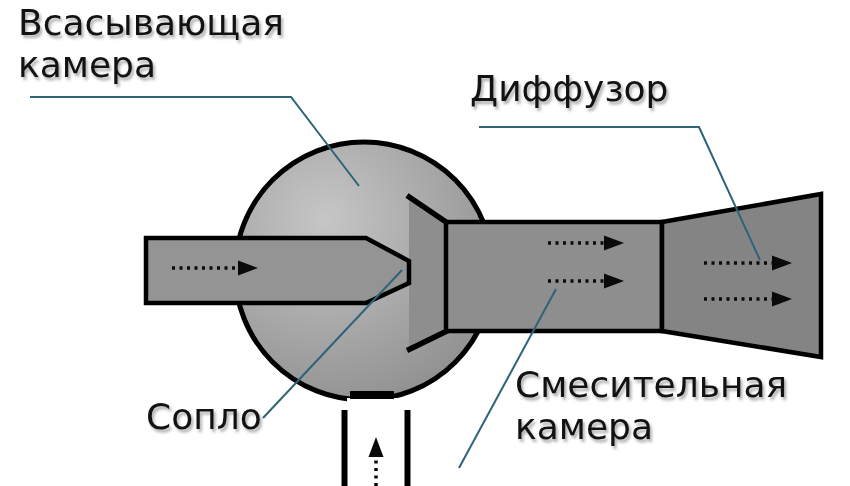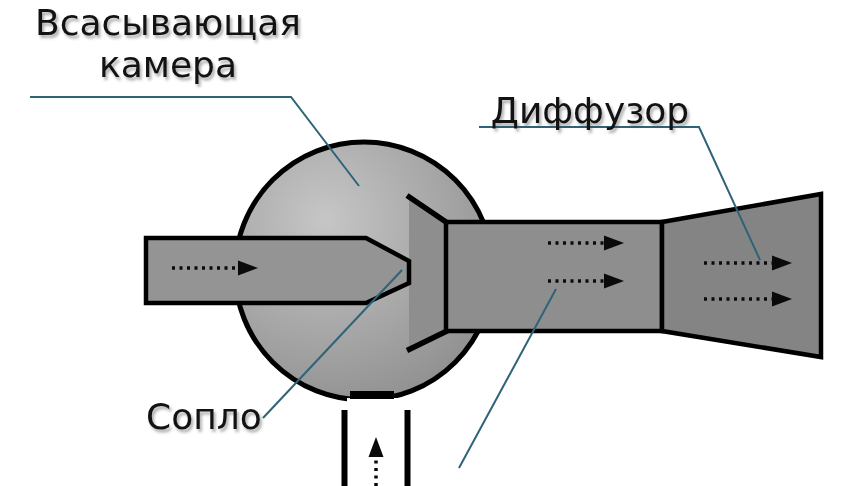--- a/index.html
+++ b/index.html
@@ -24,21 +24,21 @@
   }
   .stage svg{position:absolute;left:0;top:0;}
   .lbl{
     position:absolute;
     font-size:36px;
     line-height:1.17;
     color:var(--text);
     text-shadow:2px 3px 3px rgba(70,70,70,0.45);
     user-select:none;
   }
-  .lbl.center{text-align:center;}
+  .lbl.center{}
   
   .circle-body{fill:url(#gradCircle);stroke:var(--outline);stroke-width:5;}
   .pipe{fill:var(--pipe_fill);stroke:var(--outline);stroke-width:4.5;stroke-linejoin:miter;}
   .chamber-fill{fill:var(--chamber_fill);}
   .chamber{fill:var(--chamber_fill);stroke:var(--outline);stroke-width:4.5;}
   .diffuser{fill:var(--diffuser_fill);stroke:var(--outline);stroke-width:4.5;}
   .funnel-wall{stroke:var(--outline);stroke-width:5.5;stroke-linecap:butt;}
   .duct-interior{fill:#ffffff;}
   .duct-wall{stroke:var(--outline);stroke-width:6;}
   .end-bar{fill:var(--outline);}
@@ -104,18 +104,19 @@
     </g>
 
     <polyline class="leader" points="30,97 291,97 359,186"></polyline>
     <polyline class="leader" points="479,127 699,127 760,260"></polyline>
     <polyline class="leader" points="263,418 402,270"></polyline>
     <polyline class="leader" points="556,289 459,468"></polyline>
   </svg>
 
   <div class="lbl center" style="left:18px; top:2px; width:300px;">Всасывающая камера</div>
 
-  <div class="lbl center" style="left:470px; top:90px; width:240px;">Диффузор</div>
+  <div class="lbl center" style="left:470px; top:68px; width:240px;">Диффузор</div>
 
   <div class="lbl" style="left:146px; top:396px;text-align:right;">Сопло</div>
 
+  <div class="lbl center" style="left:515px; top:364px; width:300px;">Смесительная камера</div>
 
 </div>
 
 </body></html>

